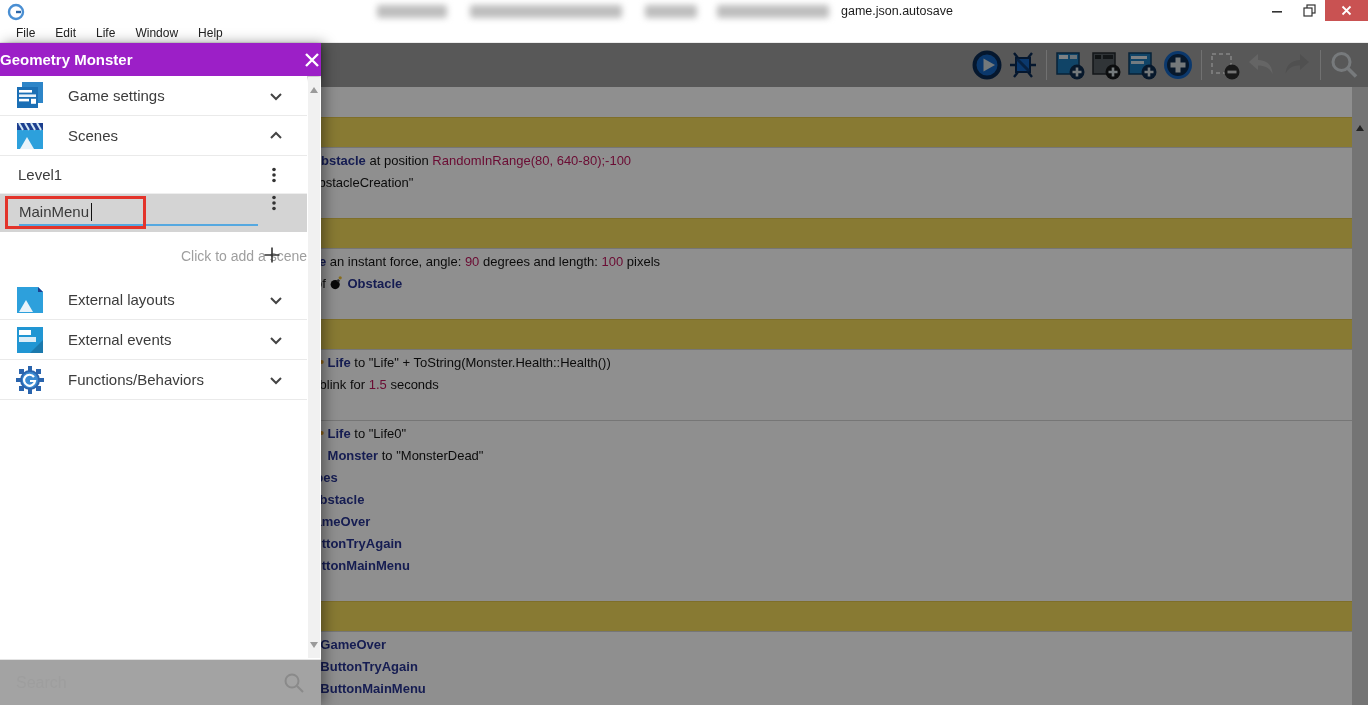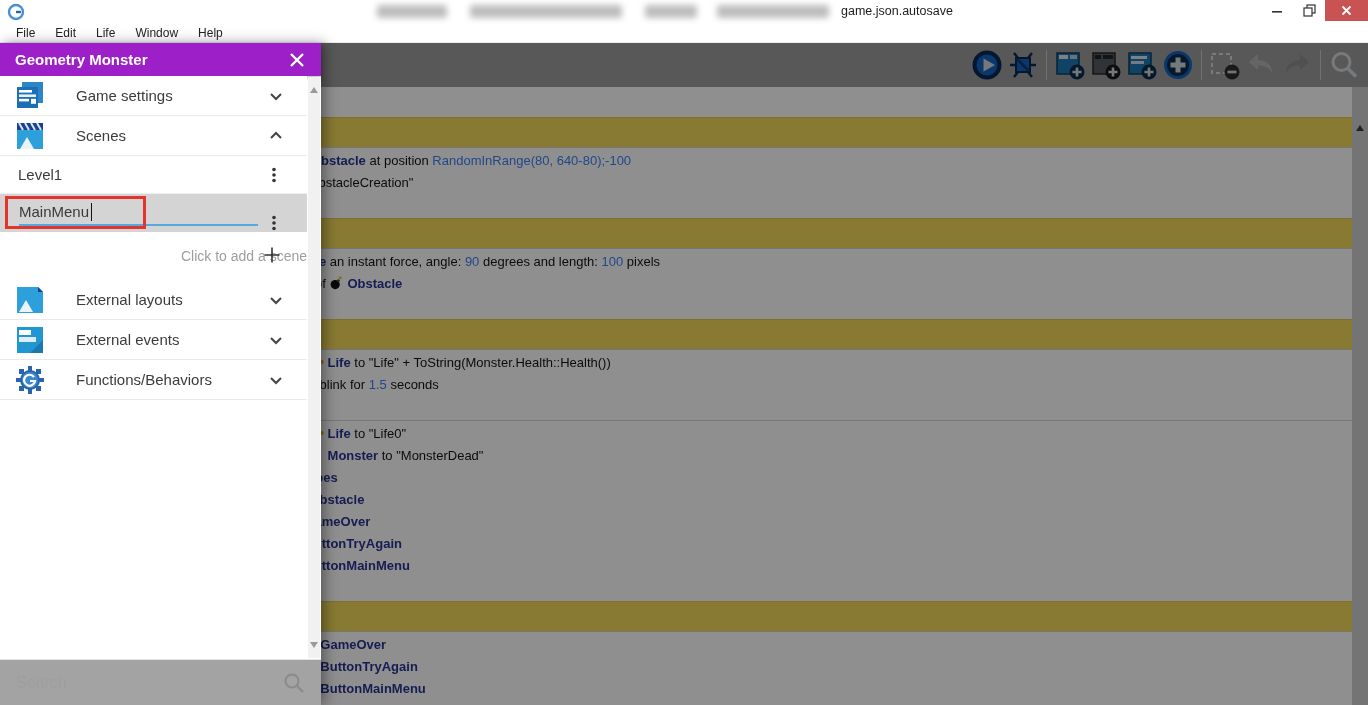--- a/index.html
+++ b/index.html
@@ -29,52 +29,52 @@
   .tsep { width:1px; height:30px; background:#c9c9c9; margin:0 5px; }
 
   .events { position:absolute; top:44px; left:0; right:16px; bottom:0; background:#ffffff; overflow:hidden; }
   .events-spacer { height:30px; }
   .row-comment { height:30px; background:#f2d95c; border-top:1px solid #e2c74b; }
   .row-event { display:flex; border-top:1px solid #d2d2d2; background:#fff; }
   .cond { width:188px; border-right:1px solid #cdcdcd; padding:2px 0 2px 6px; }
   .acts { flex:1; padding:2px 0 2px 6px; min-width:0; }
   .eline { height:22px; line-height:22px; font-size:13px; color:#141414; white-space:nowrap; overflow:hidden; }
   .eline .obj { font-weight:bold; color:#283593; }
-  .eline .val { color:#3b82f6; }
+  .eline .val { color:#be185d; }
   .eline .eq { color:#1976d2; }
   .add-action { height:22px; line-height:22px; font-size:13px; color:#9e9e9e; }
   .micon { display:inline-block; width:14px; height:14px; margin-right:4px; vertical-align:-2px; }
   .micon svg { width:14px; height:14px; display:block; }
 
   .vscroll { position:absolute; top:44px; right:0; bottom:0; width:16px; background:#cfcfcf; }
   .vs-arrow-up { position:absolute; top:38px; left:4px; width:0; height:0;
     border-left:4px solid transparent; border-right:4px solid transparent; border-bottom:6px solid #3f3f3f; }
 
   .overlay { position:absolute; inset:0; background:rgba(0,0,0,0.44); z-index:5; }
 
   
   .drawer { position:absolute; top:43px; left:0; width:321px; height:662px; background:#ffffff; z-index:10;
     box-shadow:4px 0 12px rgba(0,0,0,0.38); }
   .drawer-header { height:33px; background:#9c1fc7; display:flex; align-items:center; justify-content:space-between;
-    padding:0 15px; box-shadow:0 2px 4px rgba(0,0,0,0.25);gap:42px; }
+    padding:0 0; box-shadow:0 2px 4px rgba(0,0,0,0.25);gap:42px; }
   .drawer-title { color:#fff; font-size:15px; font-weight:bold; }
   .drawer-close { width:18px; height:18px; display:flex; align-items:center; justify-content:center; }
 
   .drawer-body { position:absolute; top:33px; left:0; right:14px; bottom:46px; overflow:hidden; }
   .sec-row { height:40px; display:flex; align-items:center; border-bottom:1px solid #eaeaea; position:relative; background:#fff; }
   .sec-icon { width:34px; height:34px; margin-left:13px; flex:0 0 auto; }
   .sec-icon svg { width:34px; height:34px; }
-  .sec-label { margin-left:29px; font-size:15px; color:#3c3c3c; }
+  .sec-label { margin-left:21px; font-size:15px; color:#3c3c3c; }
   .sec-chev { margin-left:auto; margin-right:22px; width:18px; height:18px; }
 
   .scene-row { height:38px; display:flex; align-items:center; padding-left:18px; font-size:15px; color:#3c3c3c;
     border-bottom:1px solid #eee; background:#fff; }
   .kebab { margin-left:auto; margin-right:26px; width:14px; height:18px; }
 
-  .scene-edit-row { height:38px; background:#d4d4d4; position:relative; display:flex; align-items:flex-end; }
+  .scene-edit-row { height:38px; background:#d4d4d4; position:relative; display:flex; align-items:flex-start; }
   .scene-input { position:absolute; left:19px; top:5px; width:239px; height:27px; background:transparent; border:none;
     border-bottom:2px solid #55a8e0; font-size:15px; color:#3a3a3a; font-family:inherit; padding:0; outline:none; }
   .caret { position:absolute; left:91px; top:9px; width:1px; height:18px; background:#111; }
   .annotation { position:absolute; left:5px; top:2px; width:141px; height:33px; border:3px solid #e3342b; pointer-events:none; z-index:3; }
 
   .add-scene-row { height:48px; display:flex; align-items:center; justify-content:flex-end; position:relative;
     color:#9e9e9e; font-size:14px; background:#fff; }
   .add-plus { position:absolute; right:26px; top:14px; width:18px; height:18px; }
 
   .drawer-scrollbar { position:absolute; top:34px; right:1px; bottom:47px; width:12px; background:#f1f1f1; }

